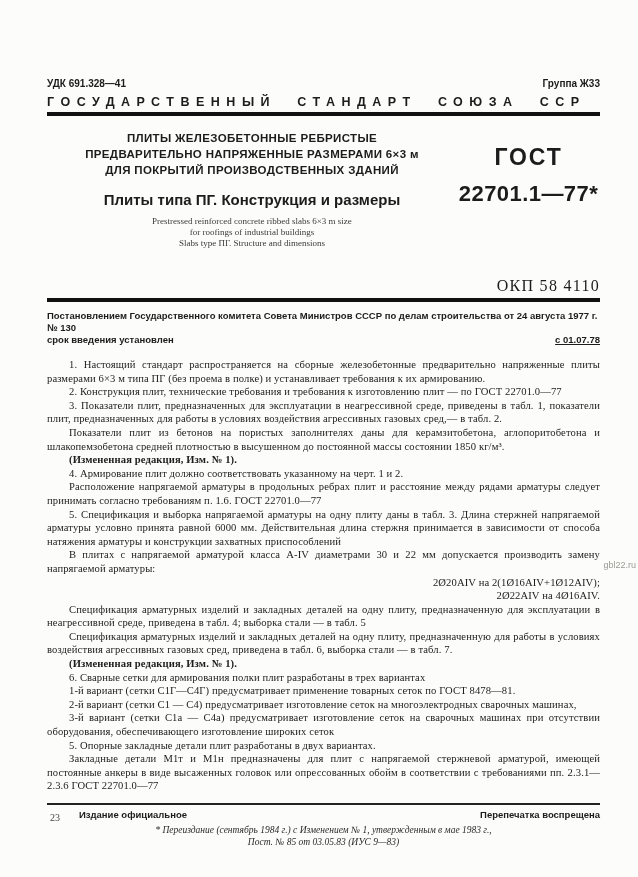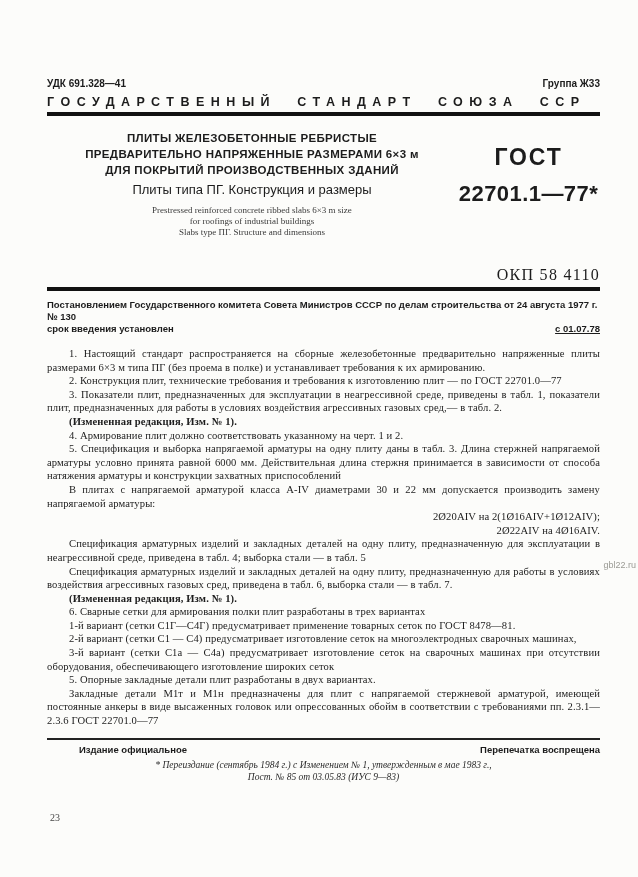--- a/index.html
+++ b/index.html
@@ -40,21 +40,21 @@
   }
   .title-left {
     width: 410px; text-align: center;
     font-family: "Liberation Sans", sans-serif;
   }
   .title-left .t-line {
     font-weight: bold; font-size: 11.5px; line-height: 16px;
     letter-spacing: 0.03em;
   }
   .title-sub {
-    font-weight: normal; font-size: 13px; margin-top: 4px;
+    font-weight: bold; font-size: 15px; margin-top: 13px;
   }
   .title-eng {
     margin-top: 8px; font-size: 9px; line-height: 11px;
     color: #3a3a3a; font-family: "Liberation Serif", serif;
   }
   .gost-box {
     flex: 1; text-align: center;
     font-family: "Liberation Sans", sans-serif;
     font-weight: bold;
     padding-top: 14px;
@@ -151,22 +151,24 @@
       <span>срок введения установлен</span>
       <span class="decree-date">с 01.07.78</span>
     </div>
   </div>
 
 
   <div class="body-text">
     <p>1. Настоящий стандарт распространяется на сборные железобетонные предварительно напряженные плиты размерами 6×3 м типа ПГ (без проема в полке) и устанавливает требования к их армированию.</p>
     <p>2. Конструкция плит, технические требования и требования к изготовлению плит — по ГОСТ 22701.0—77</p>
     <p>3. Показатели плит, предназначенных для эксплуатации в неагрессивной среде, приведены в табл. 1, показатели плит, предназначенных для работы в условиях воздействия агрессивных газовых сред,— в табл. 2.</p>
+    <p>Показатели плит из бетонов на пористых заполнителях даны для керамзитобетона, аглопоритобетона и шлакопемзобетона средней плотностью в высушенном до постоянной массы состоянии 1850 кг/м³.</p>
     <p class="bold">(Измененная редакция, Изм. № 1).</p>
     <p>4. Армирование плит должно соответствовать указанному на черт. 1 и 2.</p>
+    <p>Расположение напрягаемой арматуры в продольных ребрах плит и расстояние между рядами арматуры следует принимать согласно требованиям п. 1.6. ГОСТ 22701.0—77</p>
     <p>5. Спецификация и выборка напрягаемой арматуры на одну плиту даны в табл. 3. Длина стержней напрягаемой арматуры условно принята равной 6000 мм. Действительная длина стержня принимается в зависимости от способа натяжения арматуры и конструкции захватных приспособлений</p>
     <p>В плитах с напрягаемой арматурой класса А-IV диаметрами 30 и 22 мм допускается производить замену напрягаемой арматуры:</p>
     <p class="formula">2Ø20АIV на 2(1Ø16АIV+1Ø12АIV);</p>
     <p class="formula">2Ø22АIV на 4Ø16АIV.</p>
     <p>Спецификация арматурных изделий и закладных деталей на одну плиту, предназначенную для эксплуатации в неагрессивной среде, приведена в табл. 4; выборка стали — в табл. 5</p>
     <p>Спецификация арматурных изделий и закладных деталей на одну плиту, предназначенную для работы в условиях воздействия агрессивных газовых сред, приведена в табл. 6, выборка стали — в табл. 7.</p>
     <p class="bold">(Измененная редакция, Изм. № 1).</p>
     <p>6. Сварные сетки для армирования полки плит разработаны в трех вариантах</p>
     <p>1-й вариант (сетки С1Г—С4Г) предусматривает применение товарных сеток по ГОСТ 8478—81.</p>
     <p>2-й вариант (сетки С1 — С4) предусматривает изготовление сеток на многоэлектродных сварочных машинах,</p>

